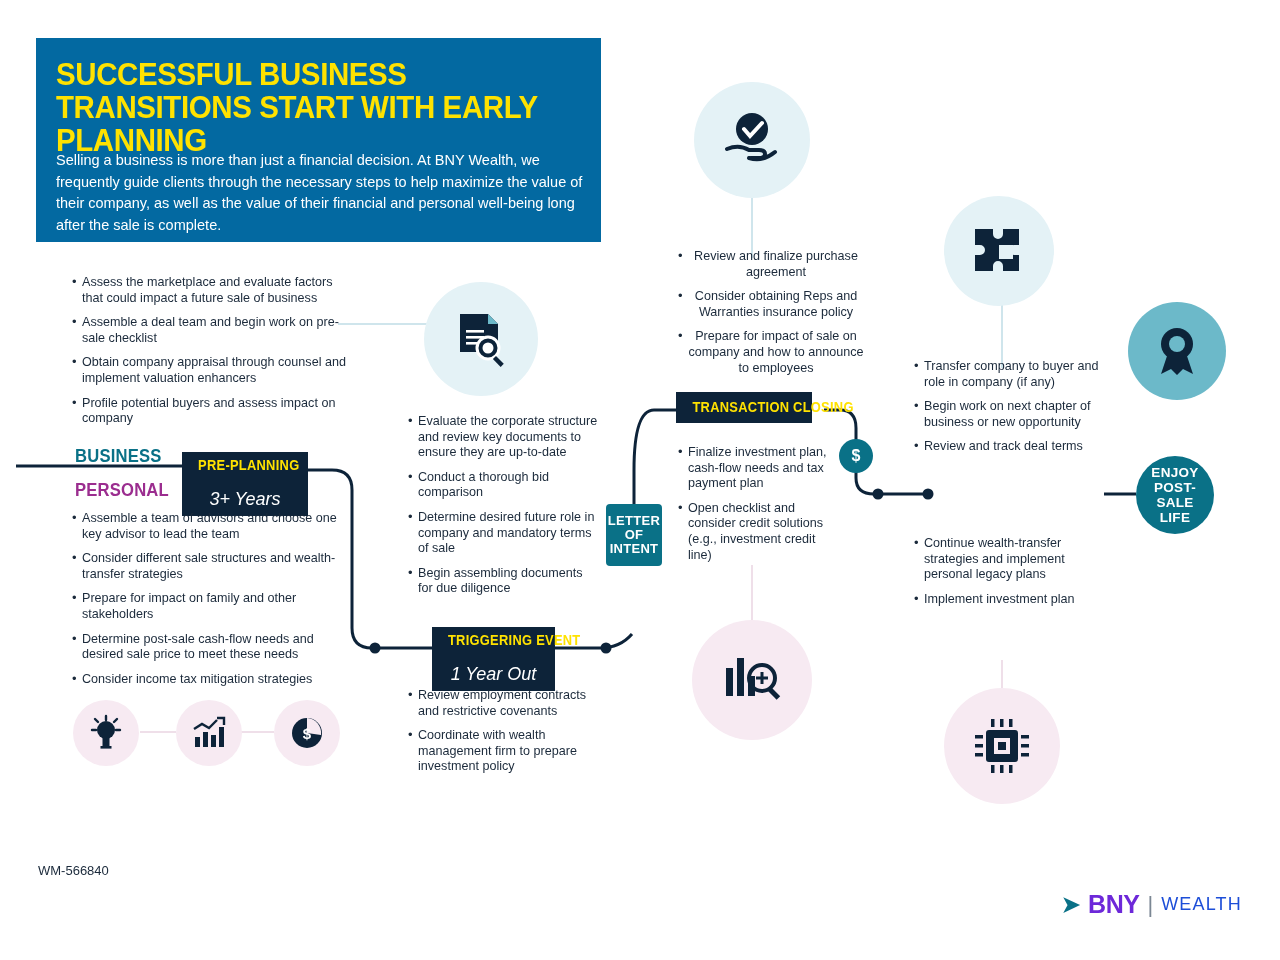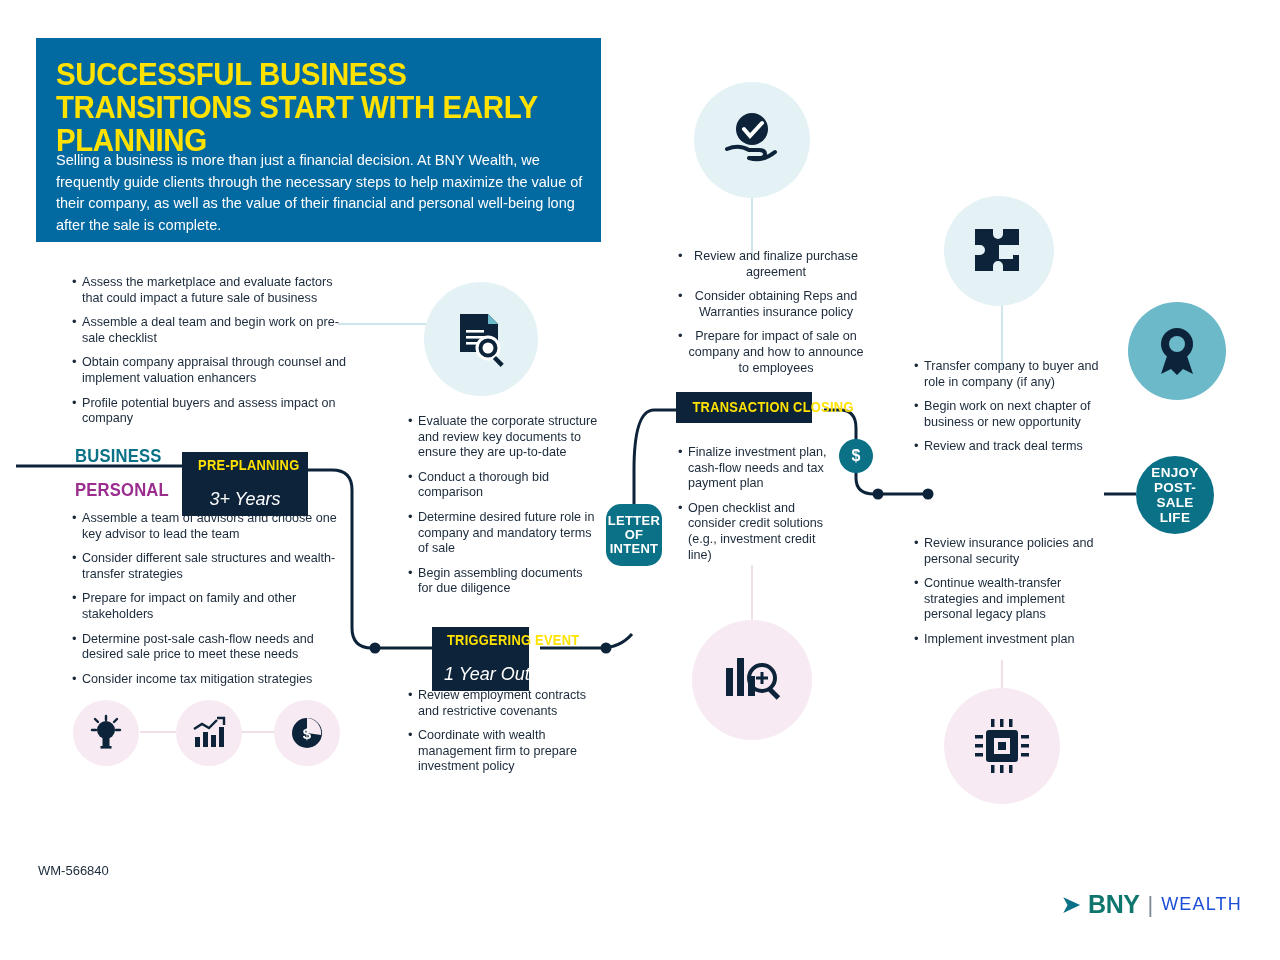--- a/index.html
+++ b/index.html
@@ -93,21 +93,21 @@
     font-size: 18px;
     margin-top: 16px;
     white-space: nowrap;
     font-style: italic;
   }
   
   .teal-pill {
     position: absolute;
     background: #0a7187;
     color: #ffffff;
-    border-radius: 15px;
+    border-radius: 4px;
     text-align: center;
     font-weight: bold;
     font-size: 13px;
     line-height: 14px;
     letter-spacing: 0.3px;
     display: flex;
     align-items: center;
     justify-content: center;
   }
   .teal-circle {
@@ -188,21 +188,21 @@
     align-items: center;
     gap: 8px;
   }
   #logo .arrow {
     color: #0a7187;
     font-size: 22px;
     line-height: 22px;
     font-weight: bold;
   }
   #logo .bny {
-    color: #0f766e;
+    color: #6d28d9;
     font-weight: bold;
     font-size: 25px;
     letter-spacing: -0.5px;
   }
   #logo .bar {
     color: #7b8794;
     font-size: 22px;
     font-weight: 300;
   }
   #logo .wealth {
@@ -258,21 +258,21 @@
   </div>
 
   <div id="label-business">BUSINESS</div>
   <div id="label-personal">PERSONAL</div>
 
   <div class="stage" style="left:182px; top:452px; width:126px;">
     <div class="title">PRE-PLANNING</div>
     <div class="sub">3+ Years</div>
   </div>
 
-  <div class="stage" style="left:432px; top:627px; width:97px;text-align:center;">
+  <div class="stage" style="left:432px; top:627px; width:123px;text-align:center;">
     <div class="title">TRIGGERING EVENT</div>
     <div class="sub">1 Year Out</div>
   </div>
 
   <div class="stage" style="left:676px; top:392px; width:136px; padding-top:7px; padding-bottom:8px;">
     <div class="title">TRANSACTION CLOSING</div>
   </div>
 
 
   <div class="teal-pill" style="left:606px; top:504px; width:56px; height:62px;">
@@ -429,21 +429,20 @@
     <div class="b">Open checklist and consider credit solutions (e.g., investment credit line)</div>
   </div>
 
   <div class="bullets" id="list-post-business" style="left:914px; top:359px; width:190px;">
     <div class="b">Transfer company to buyer and role in company (if any)</div>
     <div class="b">Begin work on next chapter of business or new opportunity</div>
     <div class="b">Review and track deal terms</div>
   </div>
 
   <div class="bullets" id="list-post-personal" style="left:914px; top:536px; width:190px;">
-    <div class="b">Review insurance policies and personal security</div>
     <div class="b">Continue wealth-transfer strategies and implement personal legacy plans</div>
     <div class="b">Implement investment plan</div>
   </div>
 
   <div id="doc-code">WM-566840</div>
 
   <div id="logo">
     <span class="arrow">➤</span>
     <span class="bny">BNY</span>
     <span class="bar">|</span>

